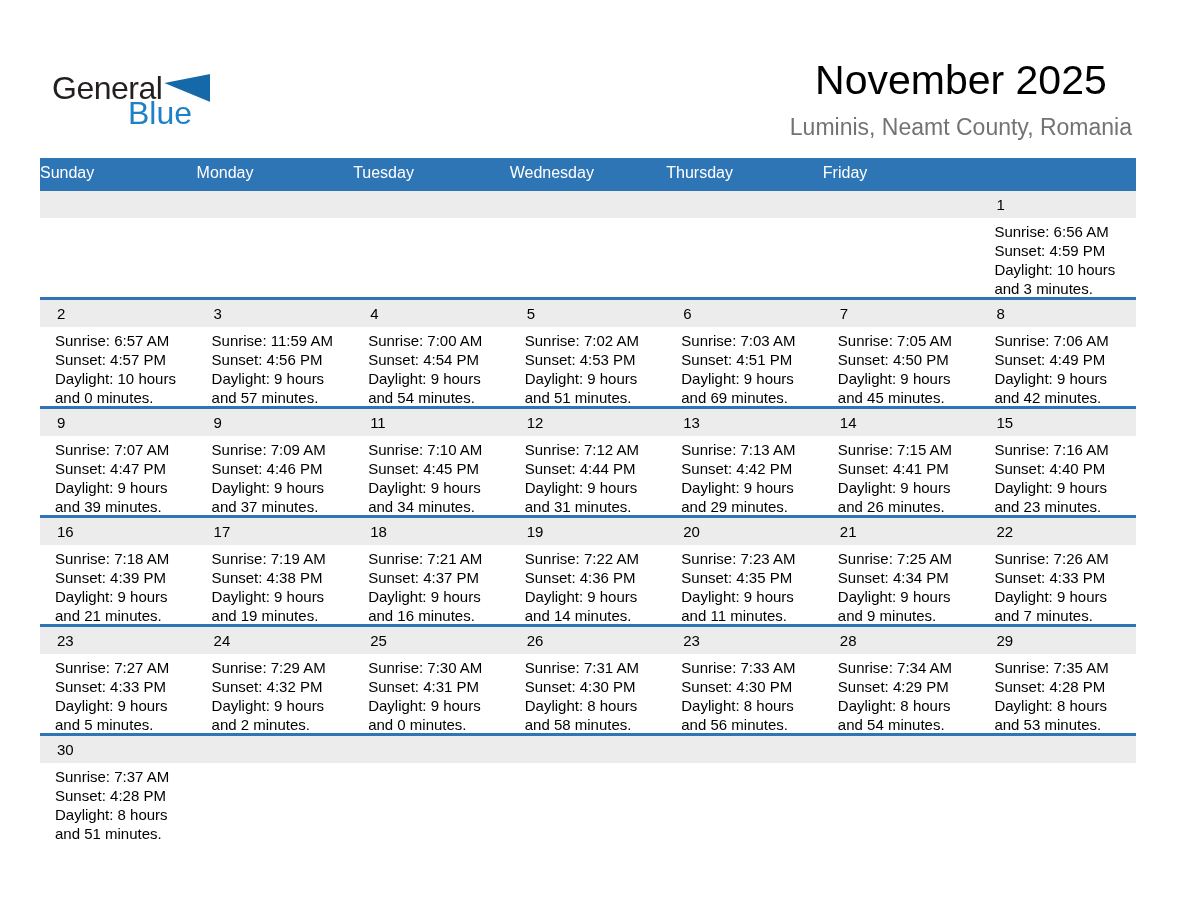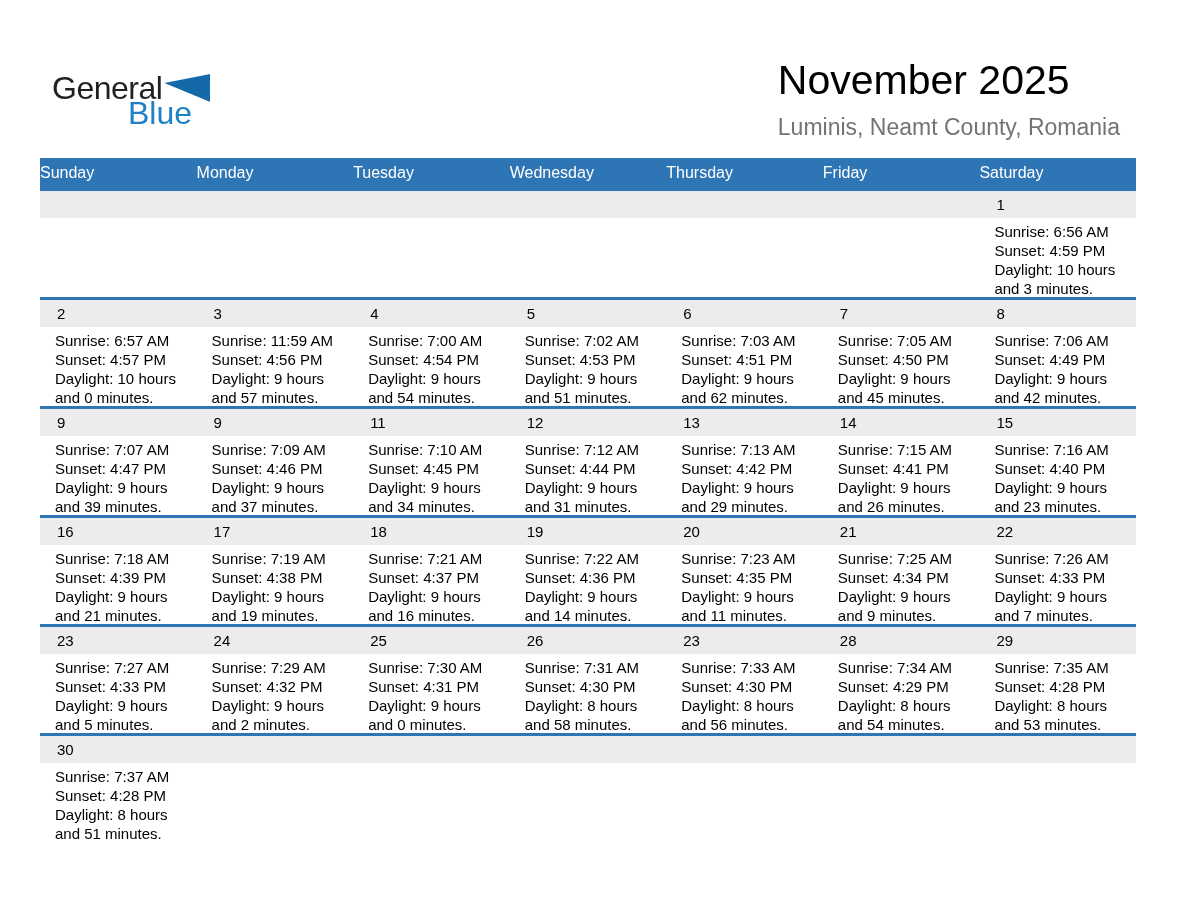--- a/index.html
+++ b/index.html
@@ -7,21 +7,21 @@
     font-family:"Liberation Sans", sans-serif; position:relative; overflow:hidden; }
 
   
   .logo { position:absolute; left:52px; top:72px; width:220px; }
   .logo-line1 { display:flex; align-items:flex-start; }
   .logo-general { font-size:32px; color:var(--logo-general,#231f20); letter-spacing:-0.5px; line-height:32px; }
   .logo-triangle { width:46px; height:28px; background:var(--logo-triangle,#1669a9);
     clip-path:polygon(0 32%, 100% 0, 100% 100%); margin-left:2px; margin-top:2px; }
   .logo-blue { font-size:32px; color:var(--logo-blue,#1e80c5); margin-left:76px; margin-top:-7px; line-height:32px; }
 
-  .titles { position:absolute; right:68px; top:58px; text-align:left; }
+  .titles { position:absolute; right:56px; top:58px; text-align:center; }
   .title { font-size:41px; color:#000; line-height:44px; font-weight:400; }
   .subtitle { font-size:23px; color:#737373; margin-top:12px; font-weight:400; }
 
   
   .calendar { position:absolute; left:40px; top:158px; width:1096px; }
   .weekday-row { display:grid; grid-template-columns:repeat(7,1fr);
     background:var(--header-bg,#2e75b6); height:30px; }
   .weekday { color:#fff; font-size:16px; line-height:30px; 
     white-space:nowrap; overflow:hidden; }
 
@@ -50,21 +50,20 @@
 </div>
 
 <div class="calendar">
   <div class="weekday-row">
     <div class="weekday">Sunday</div>
     <div class="weekday">Monday</div>
     <div class="weekday">Tuesday</div>
     <div class="weekday">Wednesday</div>
     <div class="weekday">Thursday</div>
     <div class="weekday">Friday</div>
-    <div class="weekday">Saturday</div>
   </div>
   <div id="weeks">
       <div class="week-row">
         <div class="day-cell">
           <div class="day-strip">
             <span class="day-num"></span>
           </div>
           <div class="day-details">
             <div></div>
             <div></div>
@@ -185,21 +184,21 @@
           </div>
         </div>
         <div class="day-cell">
           <div class="day-strip">
             <span class="day-num">6</span>
           </div>
           <div class="day-details">
             <div>Sunrise: 7:03 AM</div>
             <div>Sunset: 4:51 PM</div>
             <div>Daylight: 9 hours</div>
-            <div>and 62 minutes.</div>
+            <div>and 69 minutes.</div>
           </div>
         </div>
         <div class="day-cell">
           <div class="day-strip">
             <span class="day-num">7</span>
           </div>
           <div class="day-details">
             <div>Sunrise: 7:05 AM</div>
             <div>Sunset: 4:50 PM</div>
             <div>Daylight: 9 hours</div>

